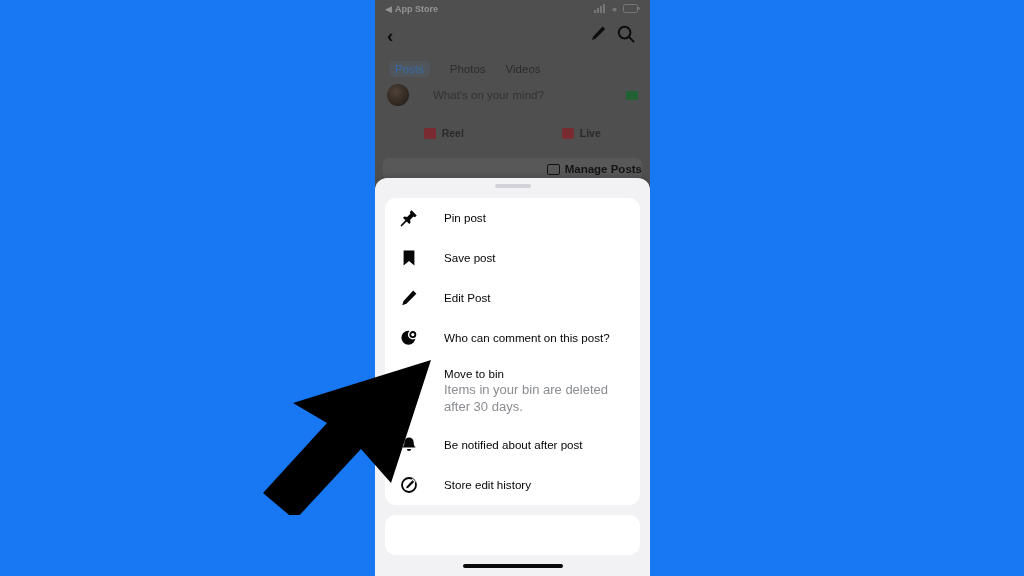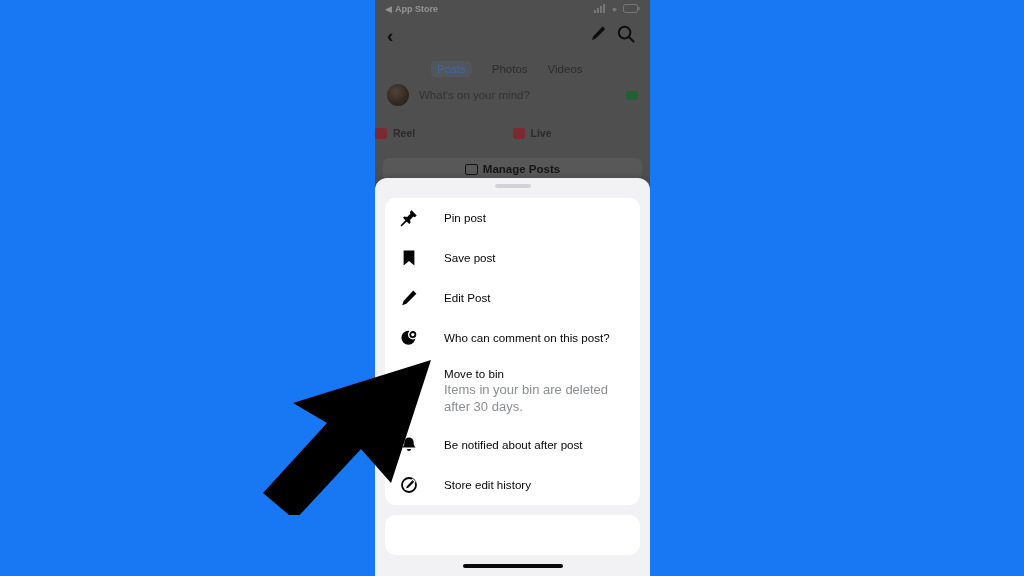--- a/index.html
+++ b/index.html
@@ -32,44 +32,43 @@
   #navbar .back{font-size:19px;color:#111;font-weight:bold;line-height:1;}
   #navbar .title{
     flex:1;text-align:center;color:#8a8a8a;font-size:12px;font-weight:bold;
     filter:blur(3px);opacity:.75;
   }
   #navbar .nav-ico{width:22px;height:22px;margin-left:6px;color:#111;}
   #tabs{
     position:absolute;top:54px;left:0;right:0;height:30px;
     display:flex;align-items:center;gap:20px;padding:0 14px;box-sizing:border-box;
     font-size:11.5px;
-    margin-left:42px;
   }
   #tabs .tab{color:#2b2b2b;opacity:.75;}
   #tabs .tab.active{color:#4a8fe0;background:rgba(120,150,190,.22);
     padding:2px 6px;border-radius:5px;opacity:1;}
   #composer{
     position:absolute;top:80px;left:0;right:0;height:30px;
-    display:flex;align-items:center;padding:0 12px;box-sizing:border-box;gap:10px;
+    display:flex;align-items:center;padding:0 12px;box-sizing:border-box;gap:24px;
   }
   #composer .avatar{width:22px;height:22px;border-radius:50%;
     background:radial-gradient(circle at 40% 35%,#6b5a4d,#2a2018);flex:none;}
   #composer .mind{font-size:11.5px;color:#3a3a3a;opacity:.8;}
   #composer .greenbox{width:12px;height:9px;background:#1f8a3b;margin-left:auto;opacity:.8;}
   #rowlive{
     position:absolute;top:118px;left:0;right:0;height:30px;
     display:flex;align-items:center;box-sizing:border-box;
   }
-  #rowlive .act{flex:1;display:flex;align-items:center;justify-content:flex-start;gap:6px;
+  #rowlive .act{flex:1;display:flex;align-items:center;justify-content:center;gap:6px;
     font-size:10.5px;color:#2e2e2e;opacity:.8;font-weight:bold;}
   #rowlive .act .ic{width:12px;height:11px;border-radius:2px;background:#b4303a;}
   #managebar{
     position:absolute;top:158px;left:8px;right:8px;height:22px;
     background:rgba(150,150,150,.30);border-radius:6px;
-    display:flex;align-items:center;justify-content:center;gap:5px;
+    display:flex;align-items:center;justify-content:flex-end;gap:5px;
     font-size:11.5px;color:#1c1c1c;font-weight:bold;
   }
   #managebar .ic{width:11px;height:9px;border:1.6px solid #1c1c1c;border-radius:2px;}
   #scrim{position:absolute;inset:0;background:rgba(0,0,0,.26);}
   
   #sheet{
     position:absolute;left:0;right:0;top:178px;bottom:0;
     background:#f2f2f5;border-radius:12px 12px 0 0;
     box-shadow:0 -1px 6px rgba(0,0,0,.18);
   }

